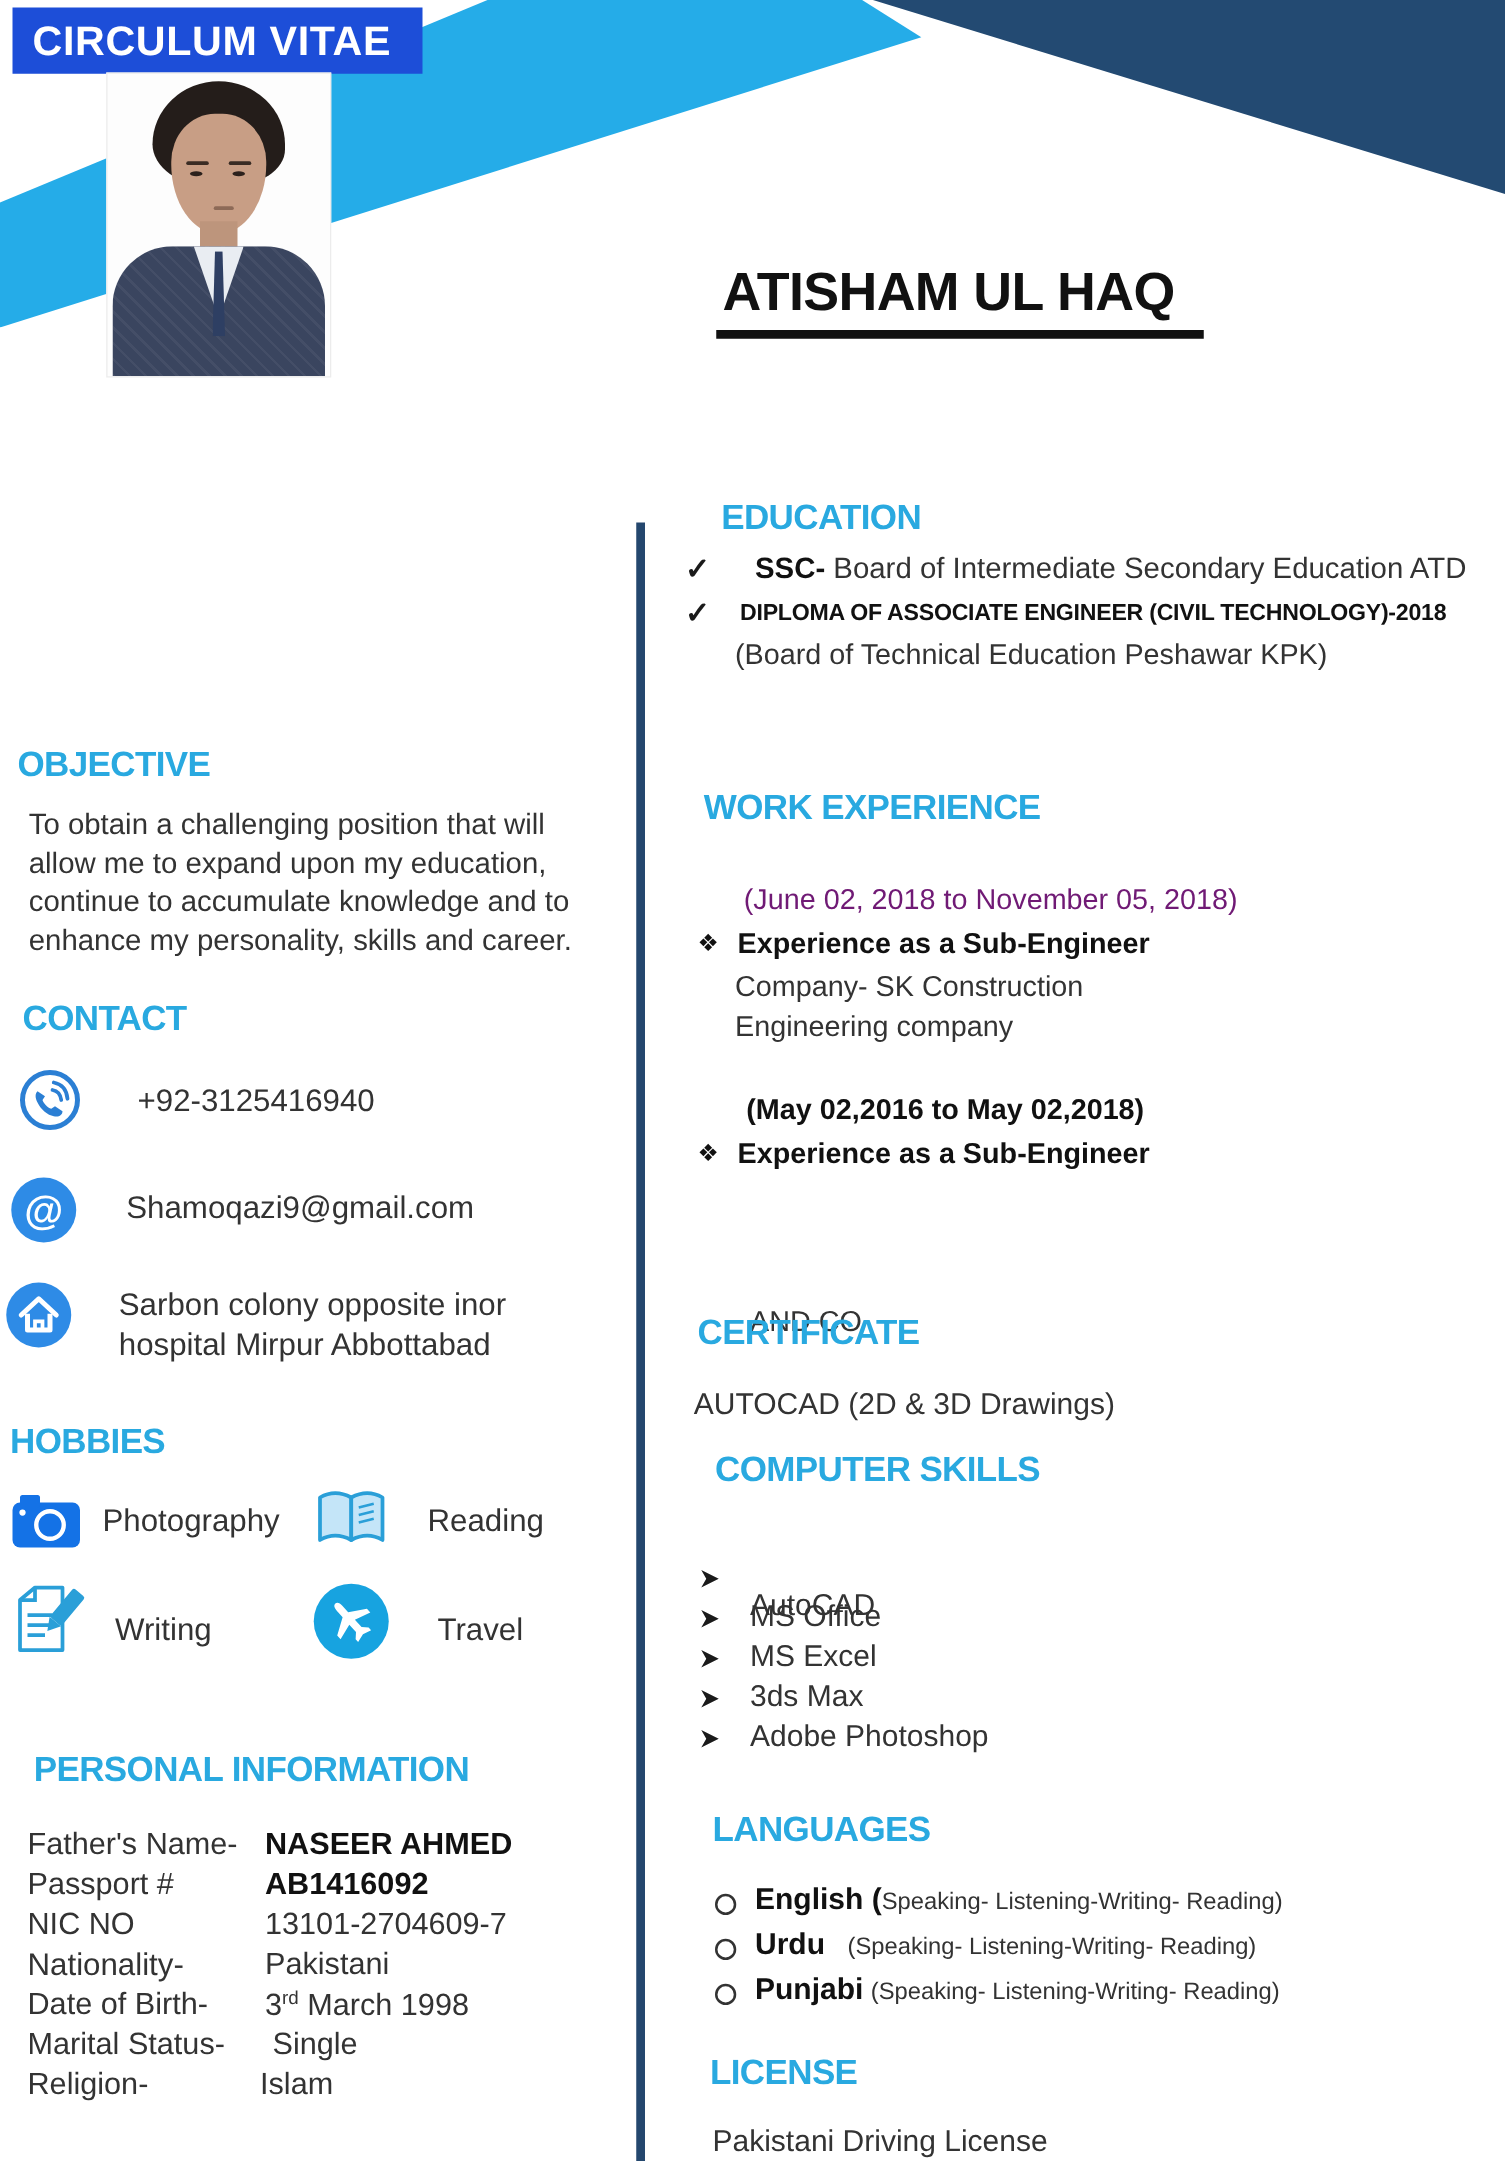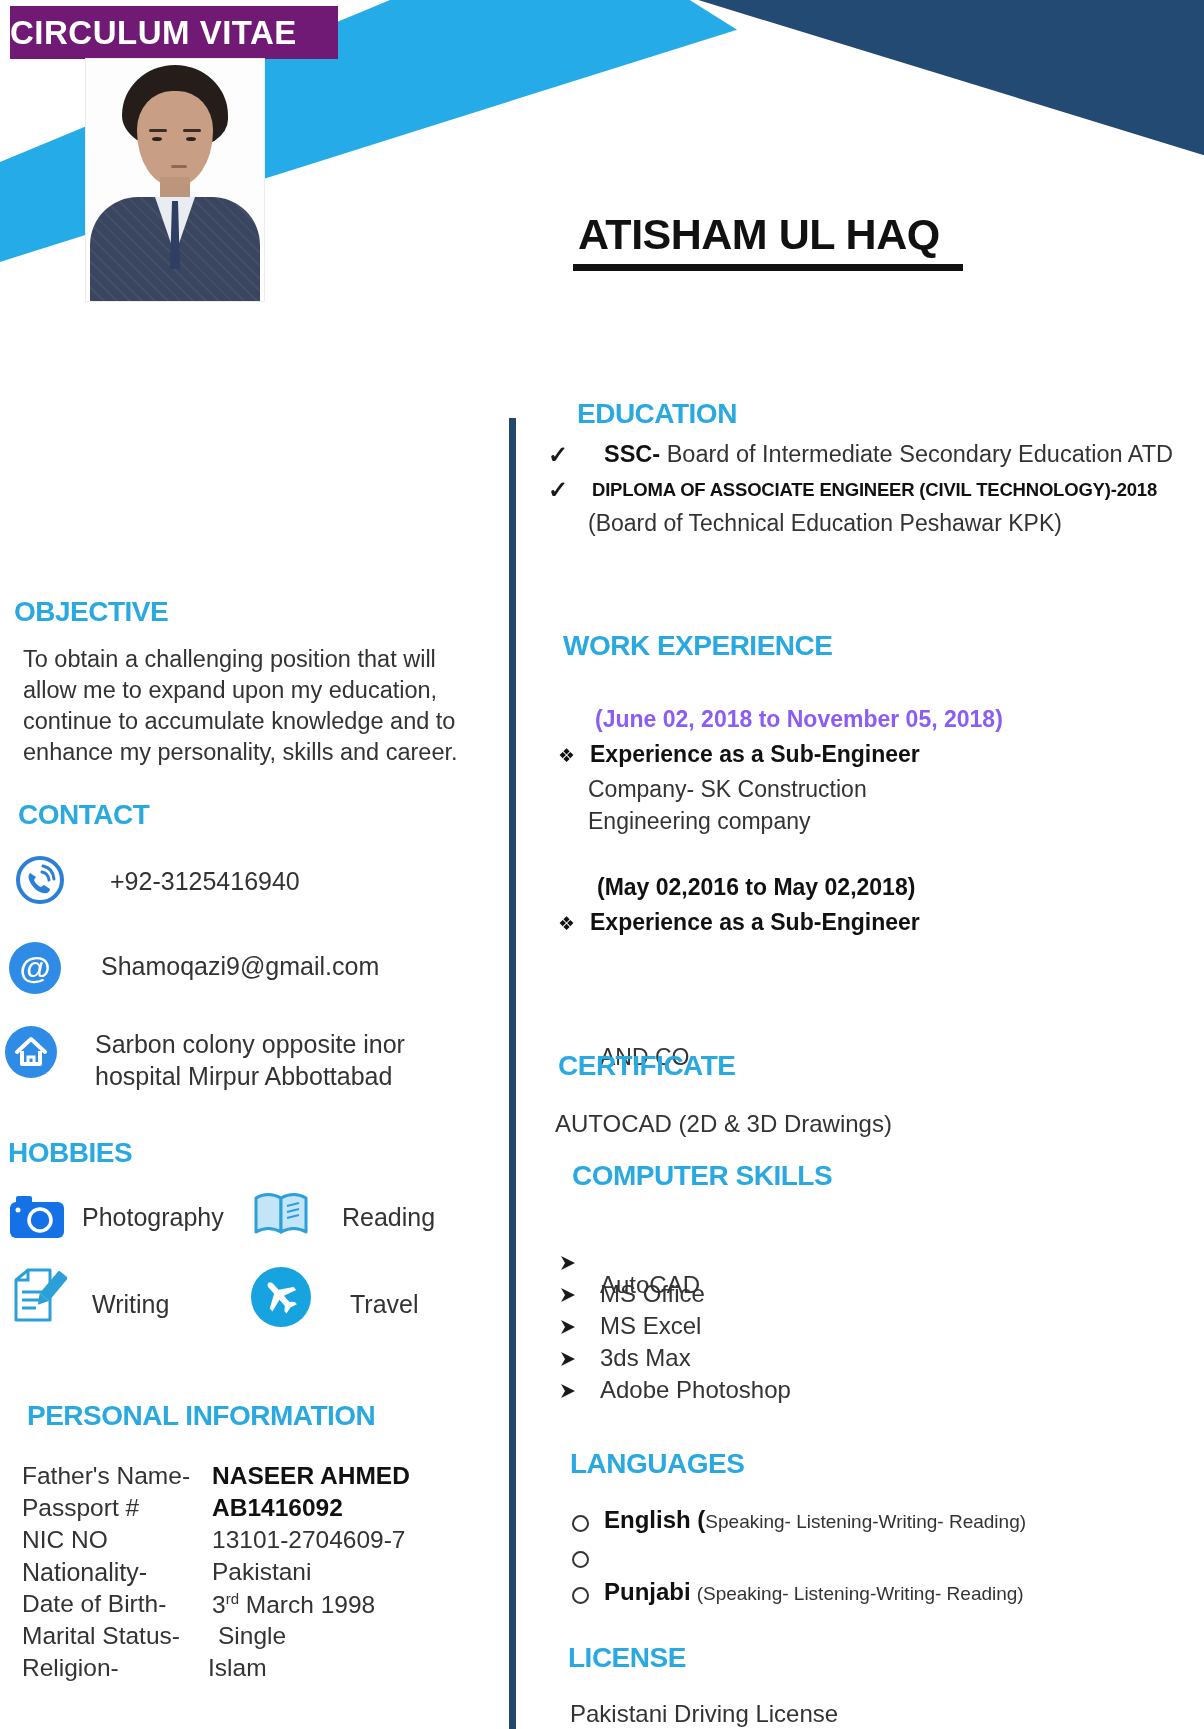--- a/index.html
+++ b/index.html
@@ -8,22 +8,22 @@
     font-family:"Liberation Sans",sans-serif;color:#2b2b2b;overflow:hidden;
     border-right:2px solid #d9d9d9;
   }
   .abs{position:absolute;}
   .nowrap{white-space:nowrap;}
   
   .cyan-shape{left:0;top:0;width:740px;height:270px;background:#25ace8;
     clip-path:polygon(0 60%,52.7% 0,93.2% 0,99.6% 11%,0 97%);z-index:1;}
   .navy-tri{left:0;top:0;width:1204px;height:160px;background:#234a72;
     clip-path:polygon(58% 0,100% 0,100% 97%);z-index:1;}
-  .banner{left:10px;top:6px;width:328px;height:53px;background:#701a75;z-index:3;
-    display:flex;align-items:center;padding-left:0;box-sizing:border-box;}
+  .banner{left:10px;top:6px;width:328px;height:53px;background:#1d4ed8;z-index:3;
+    display:flex;align-items:center;padding-left:16px;box-sizing:border-box;}
   .banner span{color:#ffffff;font-size:33px;font-weight:bold;letter-spacing:.5px;}
   
   .photo{left:85px;top:58px;width:178px;height:242px;background:#fdfdfd;z-index:4;
     border:1px solid #ececec;overflow:hidden;}
   .hair{position:absolute;left:36px;top:6px;width:106px;height:84px;background:#241d1a;
     border-radius:50% 50% 42% 45%/60% 60% 35% 40%;}
   .face{position:absolute;left:51px;top:32px;width:76px;height:96px;background:#c89e85;
     border-radius:46% 46% 50% 50%/40% 40% 58% 58%;}
   .brow{position:absolute;top:38px;width:18px;height:3px;background:#3a2c24;border-radius:2px;}
   .eye{position:absolute;top:46px;width:10px;height:4px;background:#2c211c;border-radius:50%;}
@@ -206,21 +206,21 @@
     <span style="font-weight:bold;color:#111;margin-left:12px;">SSC-</span><span>  Board of Intermediate Secondary Education ATD</span>
   </div>
 
   <div class="abs check" style="left:548px;top:476px;">✓</div>
   <div class="abs body-t nowrap" style="left:592px;top:479px;font-size:18.5px;font-weight:bold;color:#111;letter-spacing:-.2px;">DIPLOMA OF ASSOCIATE ENGINEER (CIVIL TECHNOLOGY)-2018</div>
 
   <div class="abs body-t nowrap" style="left:588px;top:510px;font-size:23px;">(Board of Technical Education Peshawar KPK)</div>
 
   <div class="abs sec-head" style="left:563px;top:630px;">WORK EXPERIENCE</div>
 
-  <div class="abs body-t nowrap" style="left:595px;top:706px;font-size:23px;font-weight:bold;color:#8b5cf6;">(June 02, 2018 to November 05, 2018)</div>
+  <div class="abs body-t nowrap" style="left:595px;top:706px;font-size:23px;font-weight:normal;color:#701a75;">(June 02, 2018 to November 05, 2018)</div>
   <div class="abs diamond" style="left:558px;top:744px;">❖</div>
   <div class="abs body-t nowrap" style="left:590px;top:741px;font-size:23px;font-weight:bold;color:#111;">Experience as a Sub-Engineer</div>
   <div class="abs body-t nowrap" style="left:588px;top:776px;font-size:23px;">Company- SK Construction</div>
   <div class="abs body-t nowrap" style="left:588px;top:808px;font-size:23px;">Engineering company</div>
 
   <div class="abs body-t nowrap" style="left:597px;top:874px;font-size:23px;font-weight:bold;color:#111;">(May 02,2016 to May 02,2018)</div>
   <div class="abs diamond" style="left:558px;top:912px;">❖</div>
   <div class="abs body-t nowrap" style="left:590px;top:909px;font-size:23px;font-weight:bold;color:#111;">Experience as a Sub-Engineer</div>
   <div class="abs body-t nowrap" style="left:600px;top:1004px;font-size:23px;margin-top:40px;">AND CO</div>
 
@@ -250,20 +250,23 @@
       </svg></div>
   <div class="abs body-t nowrap" style="left:600px;top:1376px;">Adobe Photoshop</div>
 
   <div class="abs sec-head" style="left:570px;top:1448px;">LANGUAGES</div>
 
   <div class="abs oc" style="left:572px;top:1515px;"></div>
   <div class="abs nowrap" style="left:604px;top:1506px;">
     <span style="font-size:24px;font-weight:bold;color:#111;">English (</span><span style="font-size:19px;color:#333;">Speaking- Listening-Writing- Reading)</span>
   </div>
   <div class="abs oc" style="left:572px;top:1551px;"></div>
+  <div class="abs nowrap" style="left:604px;top:1542px;">
+    <span style="font-size:24px;font-weight:bold;color:#111;margin-right:18px;">Urdu</span><span style="font-size:19px;color:#333;">(Speaking- Listening-Writing- Reading)</span>
+  </div>
   <div class="abs oc" style="left:572px;top:1587px;"></div>
   <div class="abs nowrap" style="left:604px;top:1578px;">
     <span style="font-size:24px;font-weight:bold;color:#111;margin-right:6px;">Punjabi</span><span style="font-size:19px;color:#333;">(Speaking- Listening-Writing- Reading)</span>
   </div>
 
   <div class="abs sec-head" style="left:568px;top:1642px;">LICENSE</div>
   <div class="abs body-t nowrap" style="left:570px;top:1700px;font-size:24px;">Pakistani Driving License</div>
 
 </div>
 

